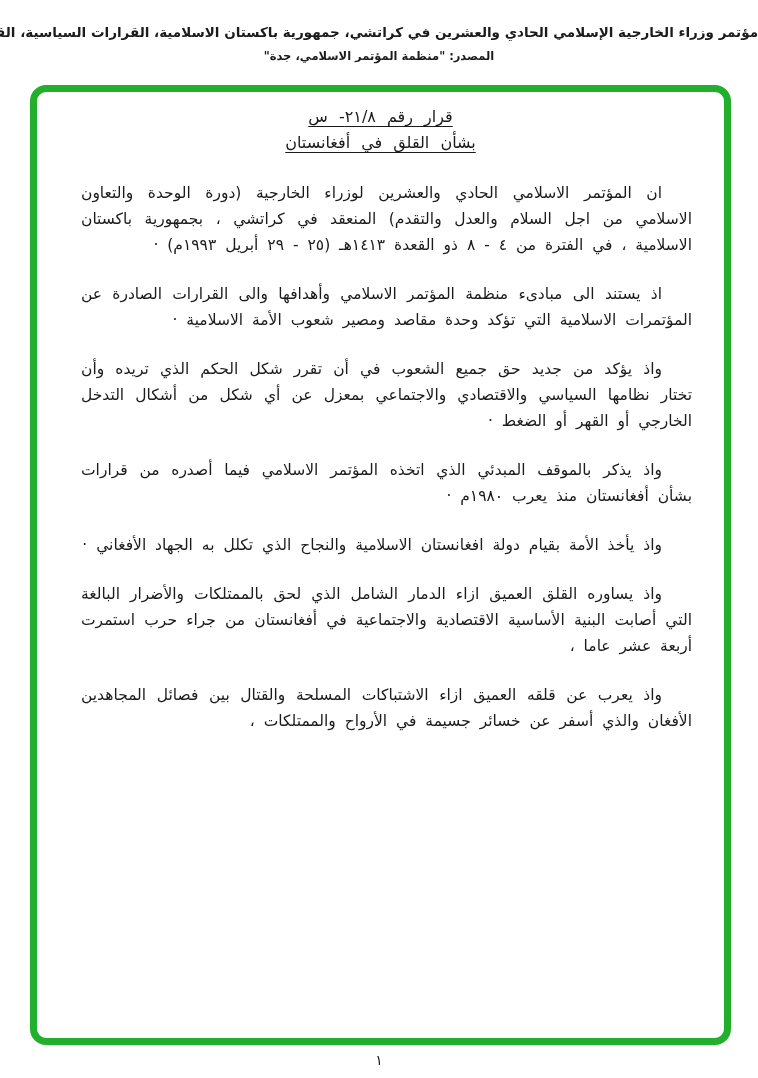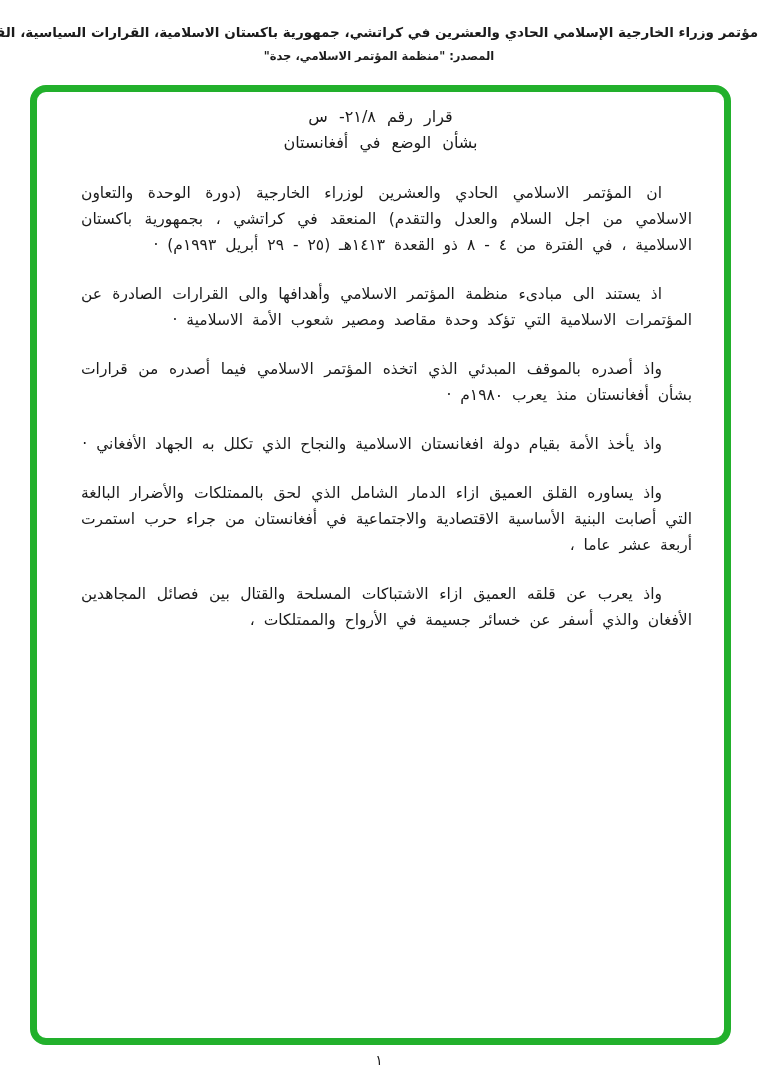--- a/index.html
+++ b/index.html
@@ -56,20 +56,21 @@
   }
 
   
   .doc-title {
     text-align: center;
     font-size: 16px;
     line-height: 26px;
     margin-top: 2px;
   }
   .doc-title .t {
+    text-decoration: underline;
     text-underline-offset: 4px;
     word-spacing: 6px;
     letter-spacing: 1px;
   }
 
   
   .paragraphs {
     margin-top: 24px;
     font-size: 15.5px;
     line-height: 26px;
@@ -101,31 +102,32 @@
 
   <div class="header">
     <div class="header-line1">مؤتمر وزراء الخارجية الإسلامي الحادي والعشرين في كراتشي، جمهورية باكستان الاسلامية، القرارات السياسية، القرار الرقم ٢١/٨-س</div>
     <div class="header-line2">المصدر:  "منظمة المؤتمر الاسلامي، جدة"</div>
   </div>
 
   <div class="doc-frame">
 
     <div class="doc-title">
       <div><span class="t">قرار رقم ٢١/٨- س</span></div>
-      <div><span class="t">بشأن الوضع في أفغانستان</span></div>
+      <div><span class="t">بشأن القلق في أفغانستان</span></div>
     </div>
 
     <div class="paragraphs">
 
       <p class="para"><span class="lead"></span><span>ان المؤتمر الاسلامي الحادي والعشرين لوزراء الخارجية (دورة الوحدة والتعاون الاسلامي من اجل السلام والعدل والتقدم) المنعقد في كراتشي ، بجمهورية باكستان الاسلامية ، في الفترة من ٤ - ٨ ذو القعدة ١٤١٣هـ (٢٥ - ٢٩ أبريل ١٩٩٣م) ·</span></p>
 
       <p class="para"><span class="lead">اذ يستند</span><span> الى مبادىء منظمة المؤتمر الاسلامي وأهدافها والى القرارات الصادرة عن المؤتمرات الاسلامية التي تؤكد وحدة مقاصد ومصير شعوب الأمة الاسلامية ·</span></p>
 
+      <p class="para"><span class="lead">واذ يؤكد من جديد</span><span> حق جميع الشعوب في أن تقرر شكل الحكم الذي تريده وأن تختار نظامها السياسي والاقتصادي والاجتماعي بمعزل عن أي شكل من أشكال التدخل الخارجي أو القهر أو الضغط ·</span></p>
 
-      <p class="para"><span class="lead">واذ أصدره</span><span> بالموقف المبدئي الذي اتخذه المؤتمر الاسلامي فيما أصدره من قرارات بشأن أفغانستان منذ يعرب ١٩٨٠م ·</span></p>
+      <p class="para"><span class="lead">واذ يذكر</span><span> بالموقف المبدئي الذي اتخذه المؤتمر الاسلامي فيما أصدره من قرارات بشأن أفغانستان منذ يعرب ١٩٨٠م ·</span></p>
 
 
 
       <p class="para"><span class="lead">واذ يأخذ الأمة</span><span> بقيام دولة افغانستان الاسلامية والنجاح الذي تكلل به الجهاد الأفغاني ·</span></p>
 
       <p class="para"><span class="lead">واذ يساوره القلق</span><span> العميق ازاء الدمار الشامل الذي لحق بالممتلكات والأضرار البالغة التي أصابت البنية الأساسية الاقتصادية والاجتماعية في أفغانستان من جراء حرب استمرت أربعة عشر عاما ،</span></p>
 
       <p class="para"><span class="lead">واذ يعرب عن قلقه</span><span> العميق ازاء الاشتباكات المسلحة والقتال بين فصائل المجاهدين الأفغان والذي أسفر عن خسائر جسيمة في الأرواح والممتلكات ،</span></p>
 
     </div>

